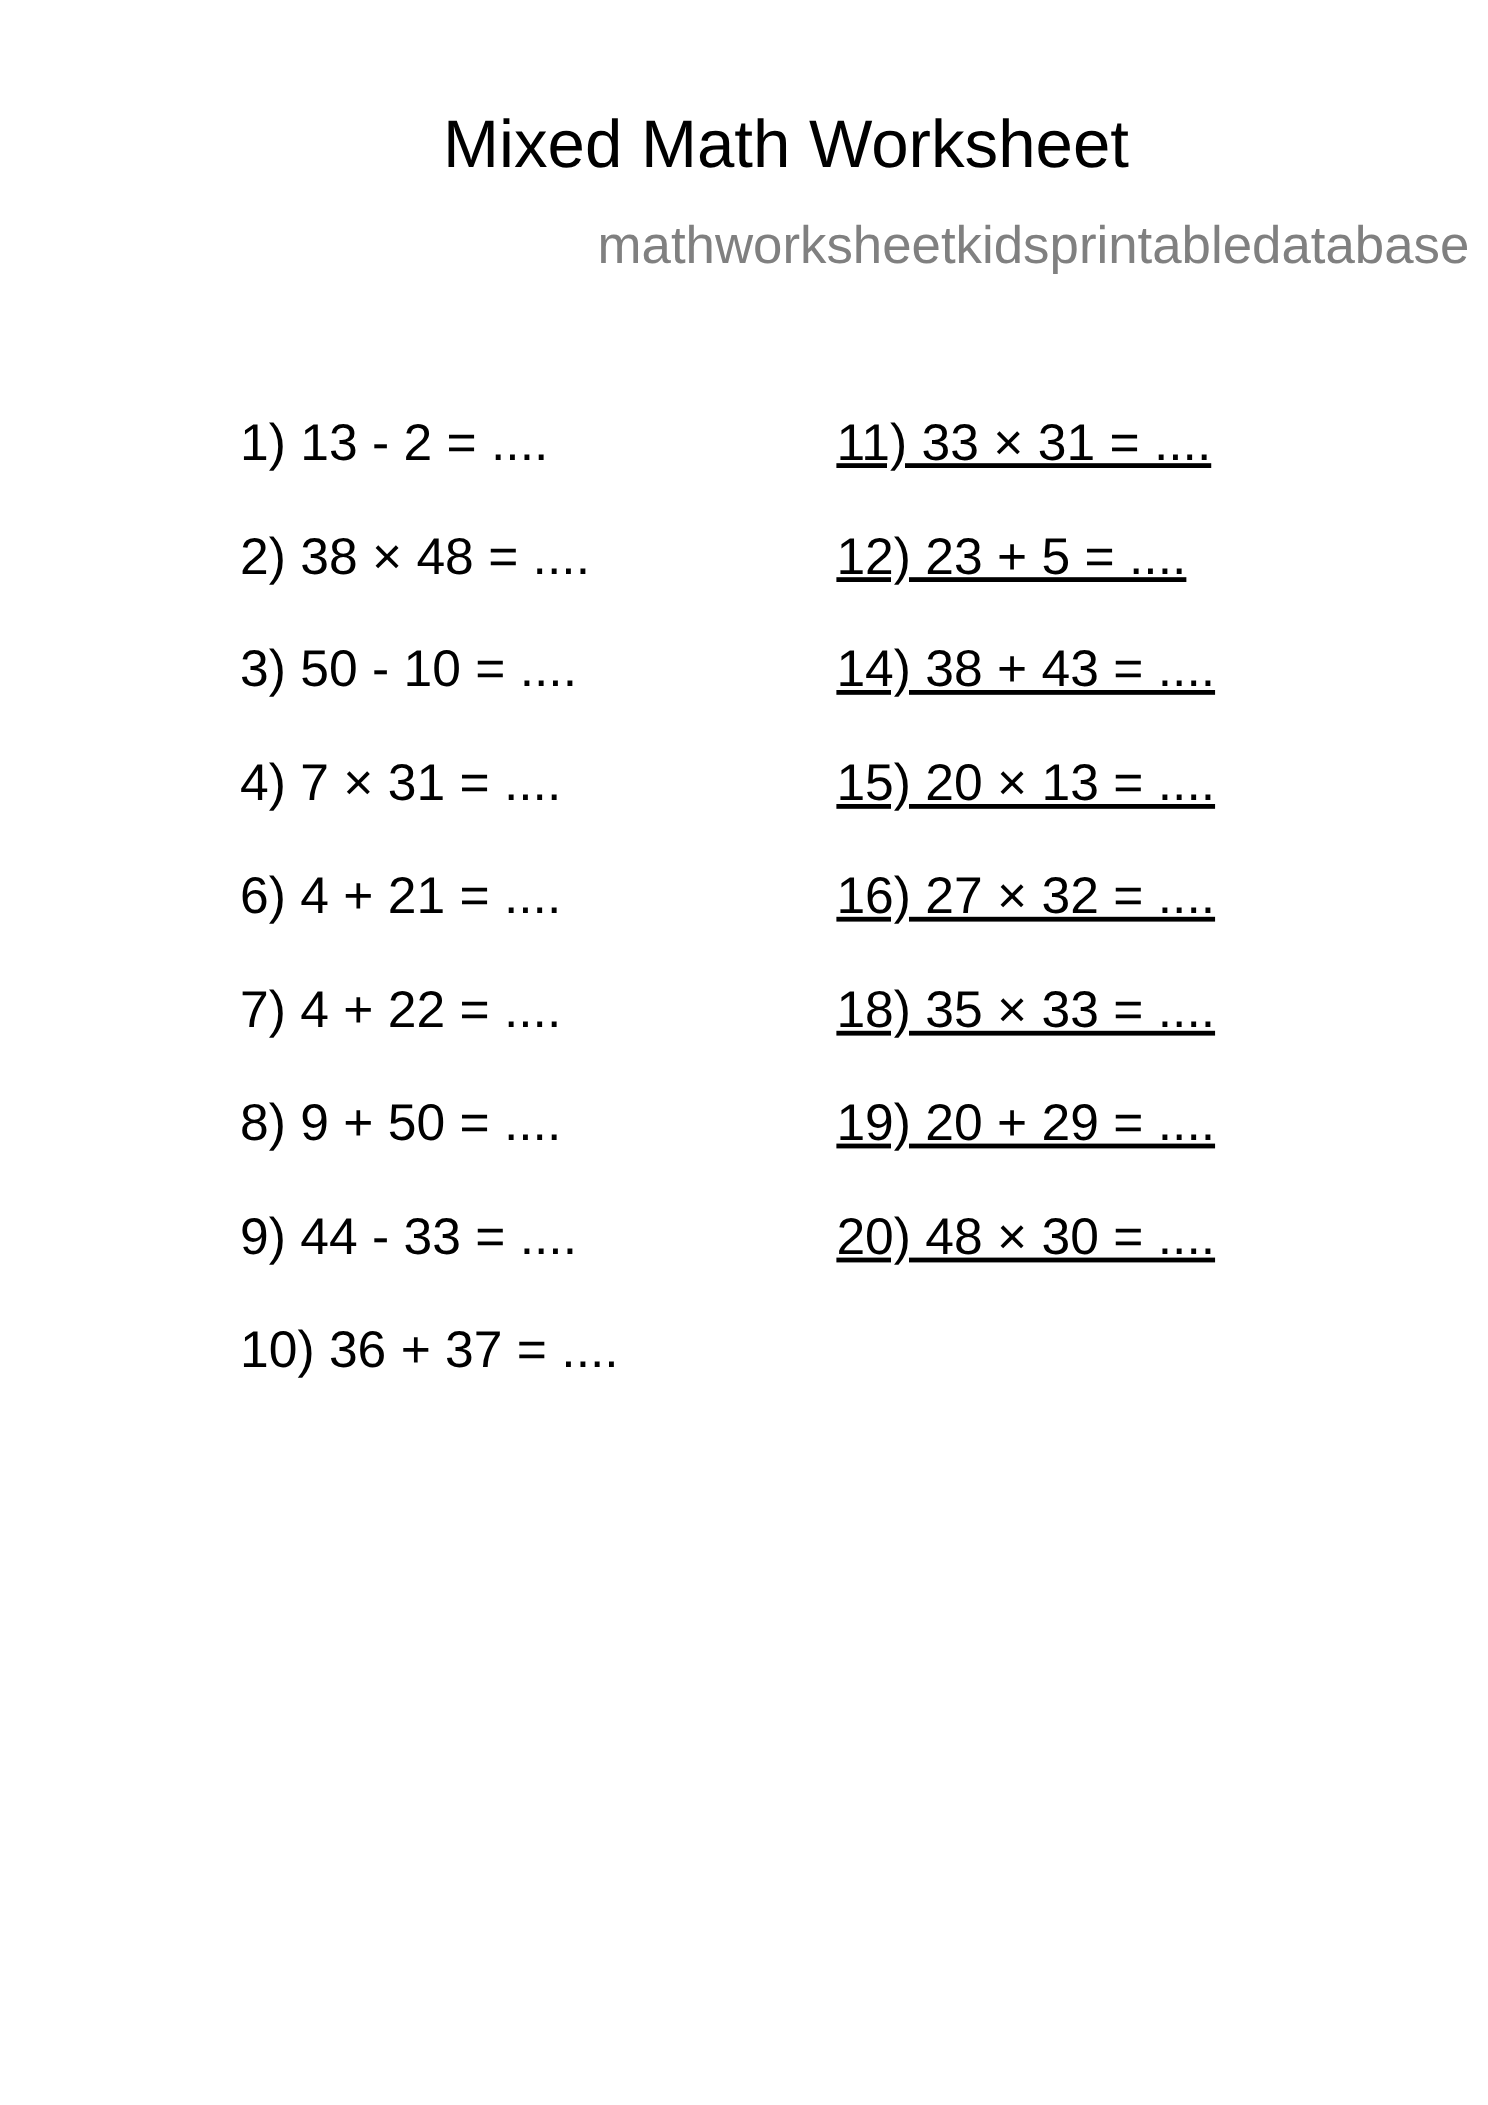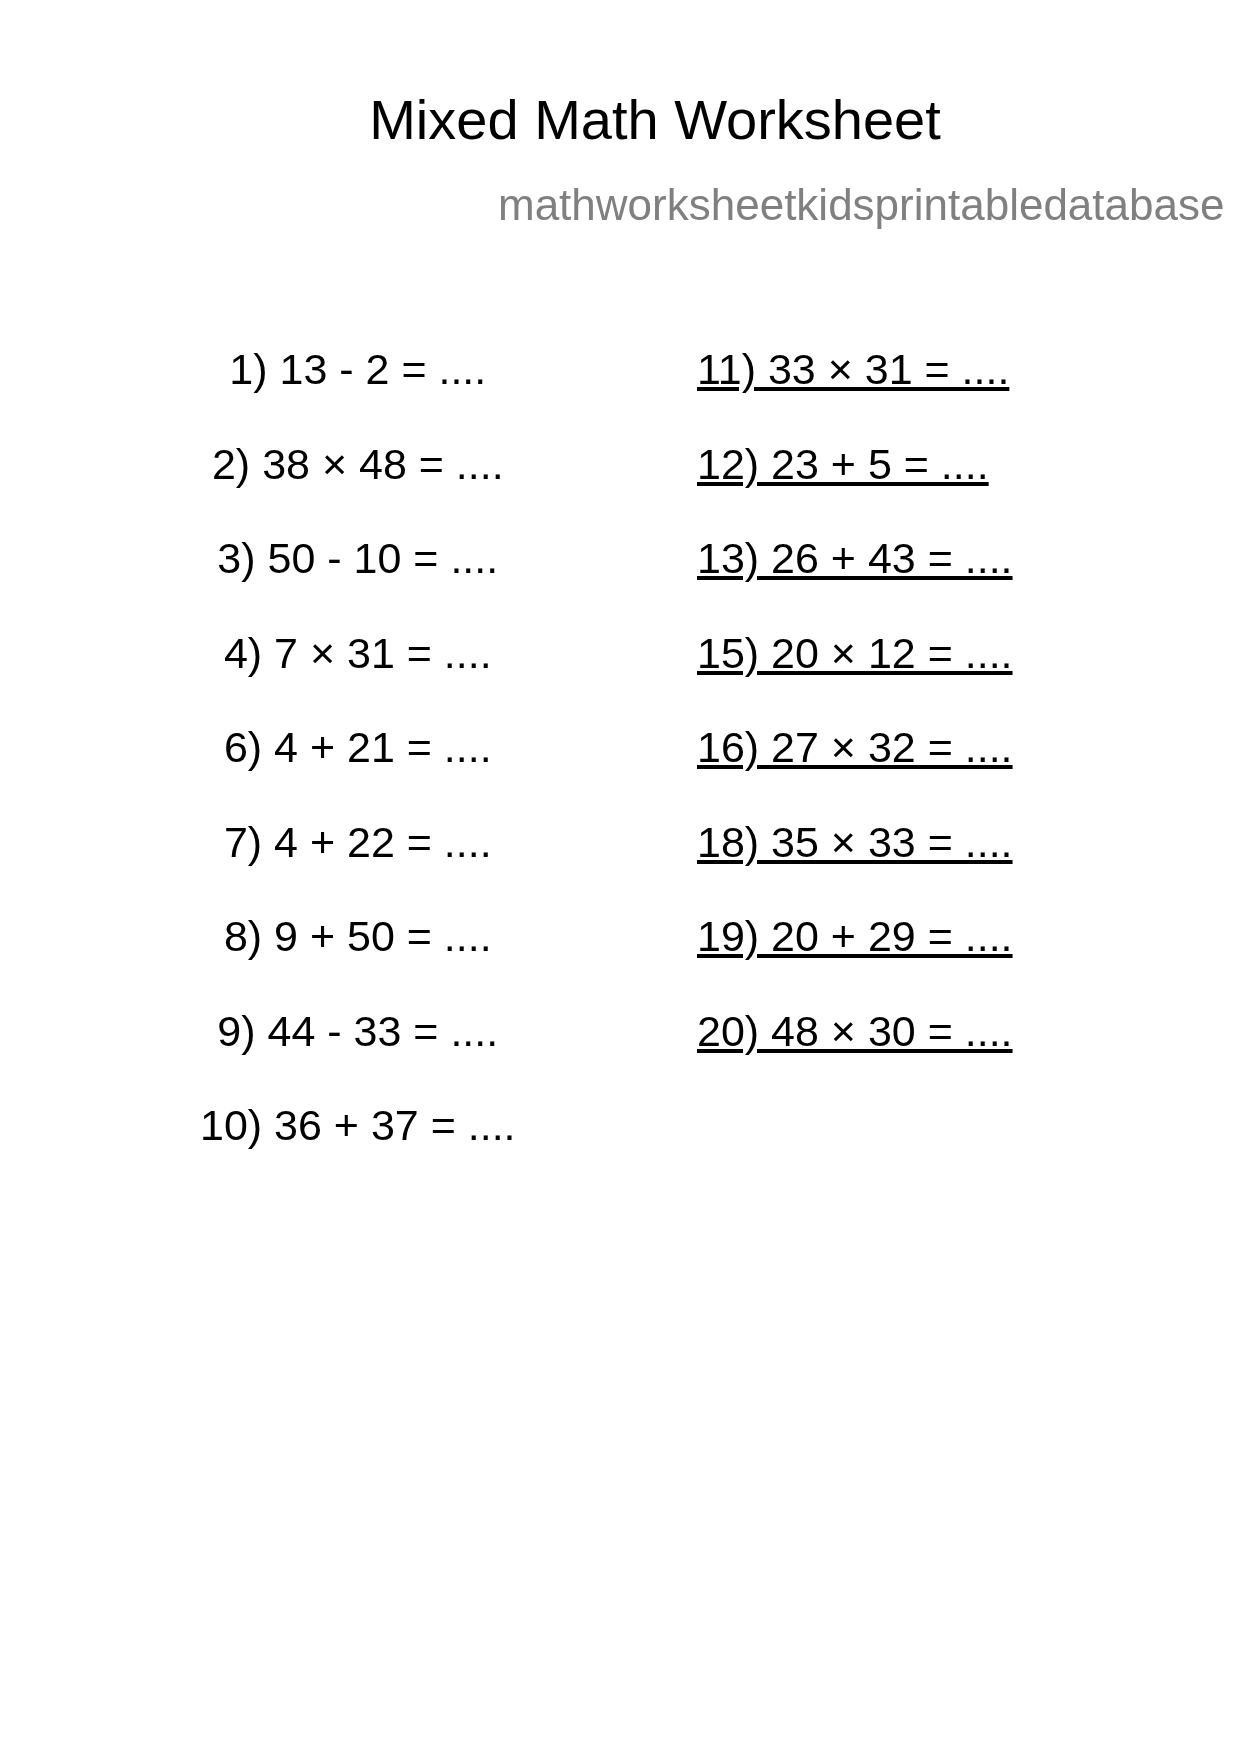--- a/index.html
+++ b/index.html
@@ -31,21 +31,21 @@
       top: 182px;
       font-size: 44px;
       line-height: 46px;
       color: #808080;
       white-space: nowrap;
     }
     .col {
       position: absolute;
       top: 343px;
     }
-    .col.left { left: 200px; text-align: center; }
+    .col.left { left: 200px; }
     .col.right { left: 697px; text-decoration: underline; }
     .problem {
       height: 94.5px;
       font-size: 43px;
       line-height: 52px;
       white-space: nowrap;
     }
   </style>
 </head>
 <body>
@@ -61,19 +61,19 @@
   <div class="problem">6) 4 + 21 = ....</div>
   <div class="problem">7) 4 + 22 = ....</div>
   <div class="problem">8) 9 + 50 = ....</div>
   <div class="problem">9) 44 - 33 = ....</div>
   <div class="problem">10) 36 + 37 = ....</div>
 </div>
 
 <div class="col right">
   <div class="problem">11) 33 × 31 = ....</div>
   <div class="problem">12) 23 + 5 = ....</div>
-  <div class="problem">13) 26 + 43 = ....</div>
-  <div class="problem">15) 20 × 12 = ....</div>
+  <div class="problem">14) 38 + 43 = ....</div>
+  <div class="problem">15) 20 × 13 = ....</div>
   <div class="problem">16) 27 × 32 = ....</div>
   <div class="problem">18) 35 × 33 = ....</div>
   <div class="problem">19) 20 + 29 = ....</div>
   <div class="problem">20) 48 × 30 = ....</div>
 </div>
 
 </body></html>

